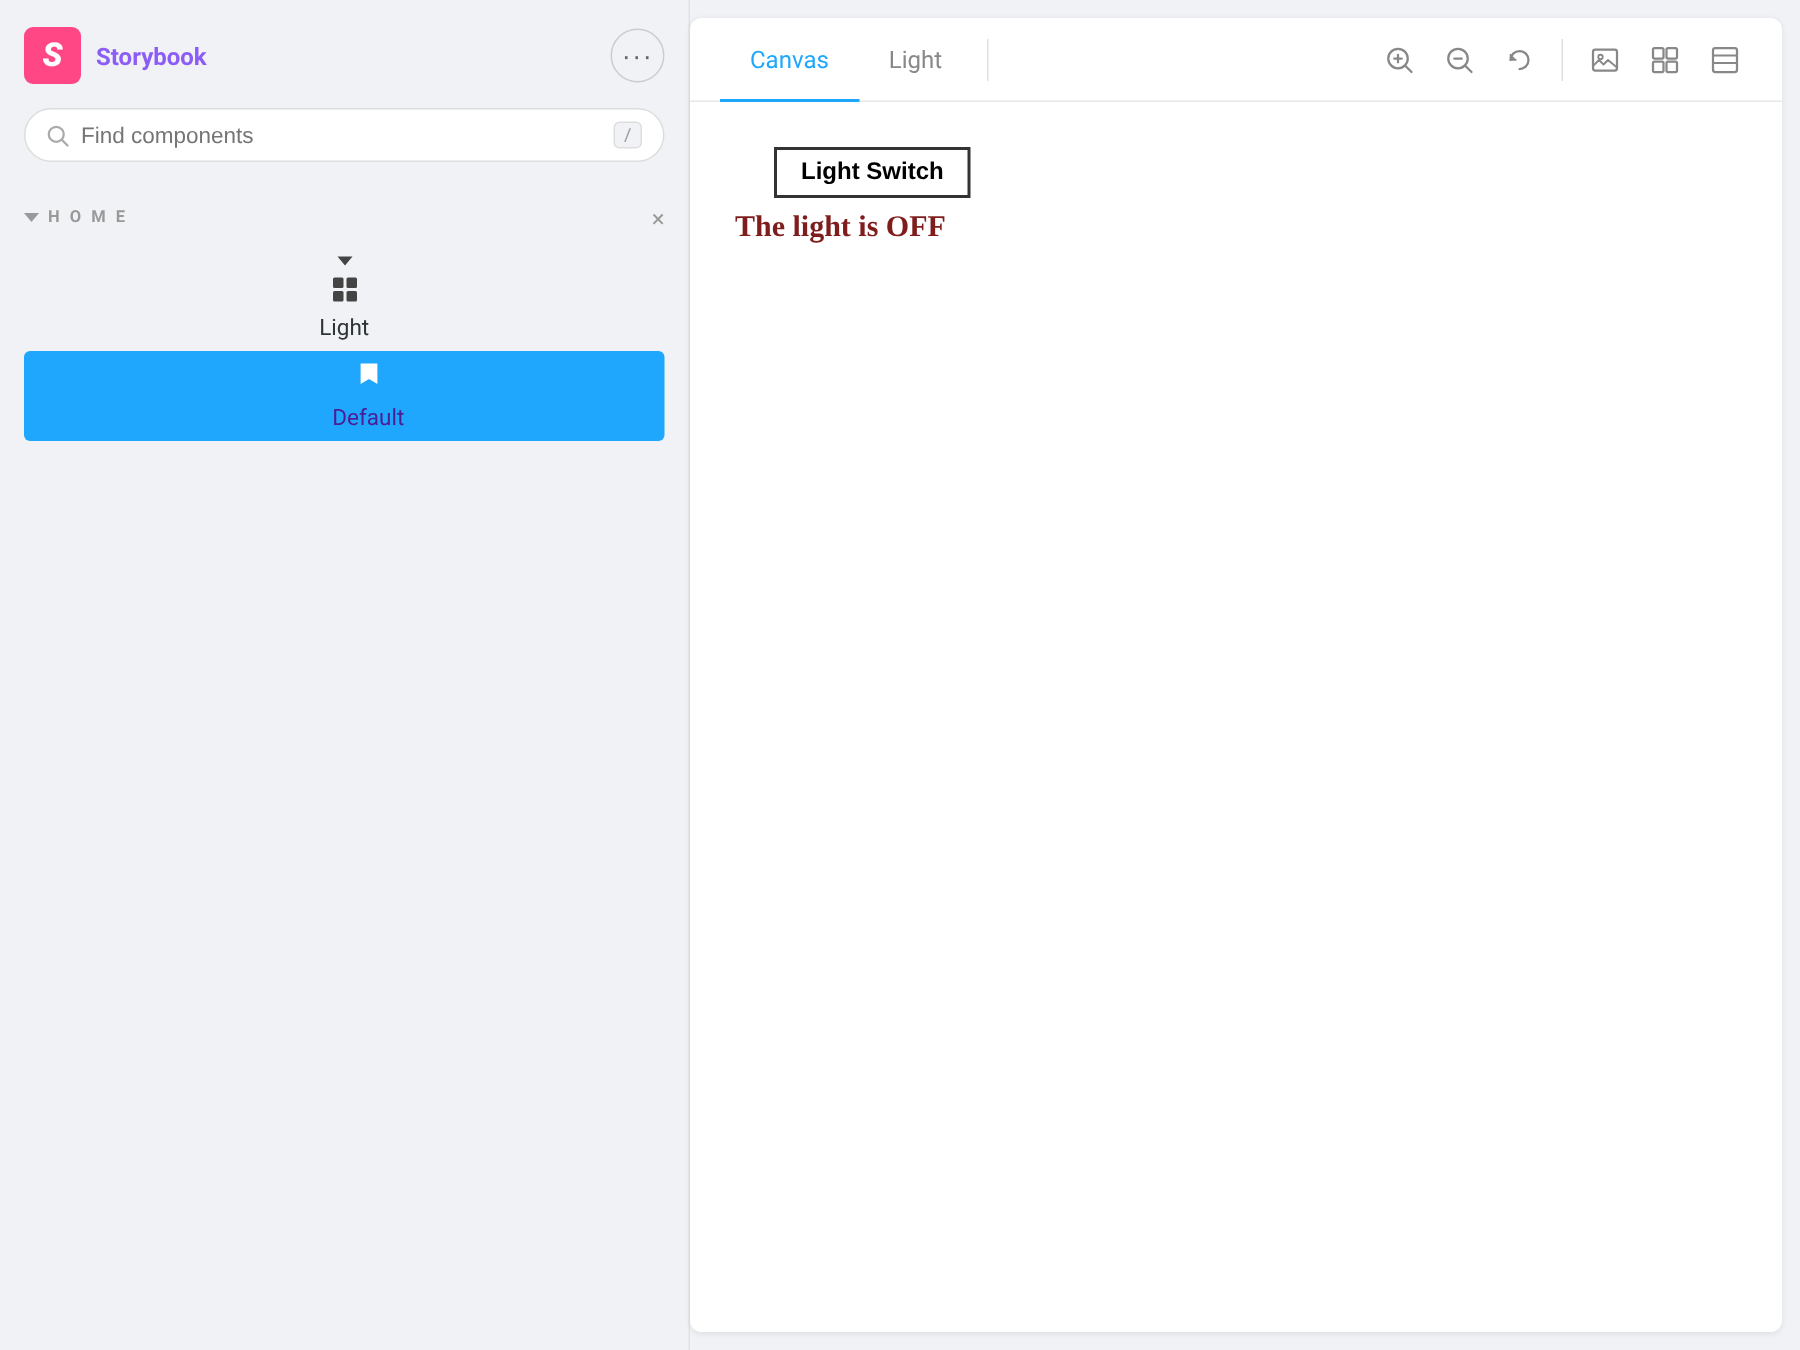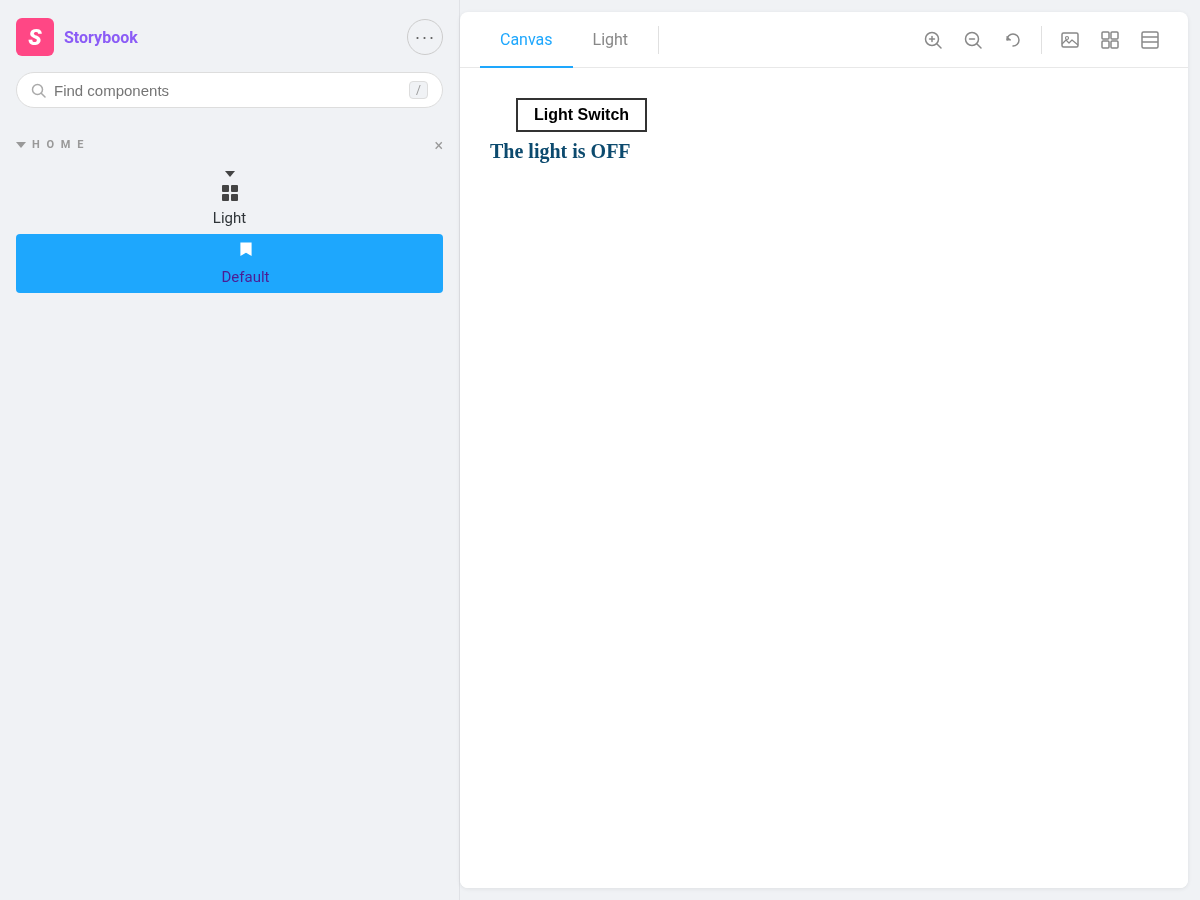--- a/index.html
+++ b/index.html
@@ -306,21 +306,21 @@
       cursor: pointer;
       margin-bottom: 8px;
       display: inline-block;
       margin-left: 26px;
     }
 
     .light-status-text {
       font-size: 20px;
       font-weight: 700;
       font-family: Georgia, serif;
-      color: #0c4a6e;
+      color: #7f1d1d;
     }
   </style>
 </head>
 <body>
 
 <div class="sidebar">
 
   <div class="sidebar-header">
     <div class="logo-area">
       <div class="logo-icon">

